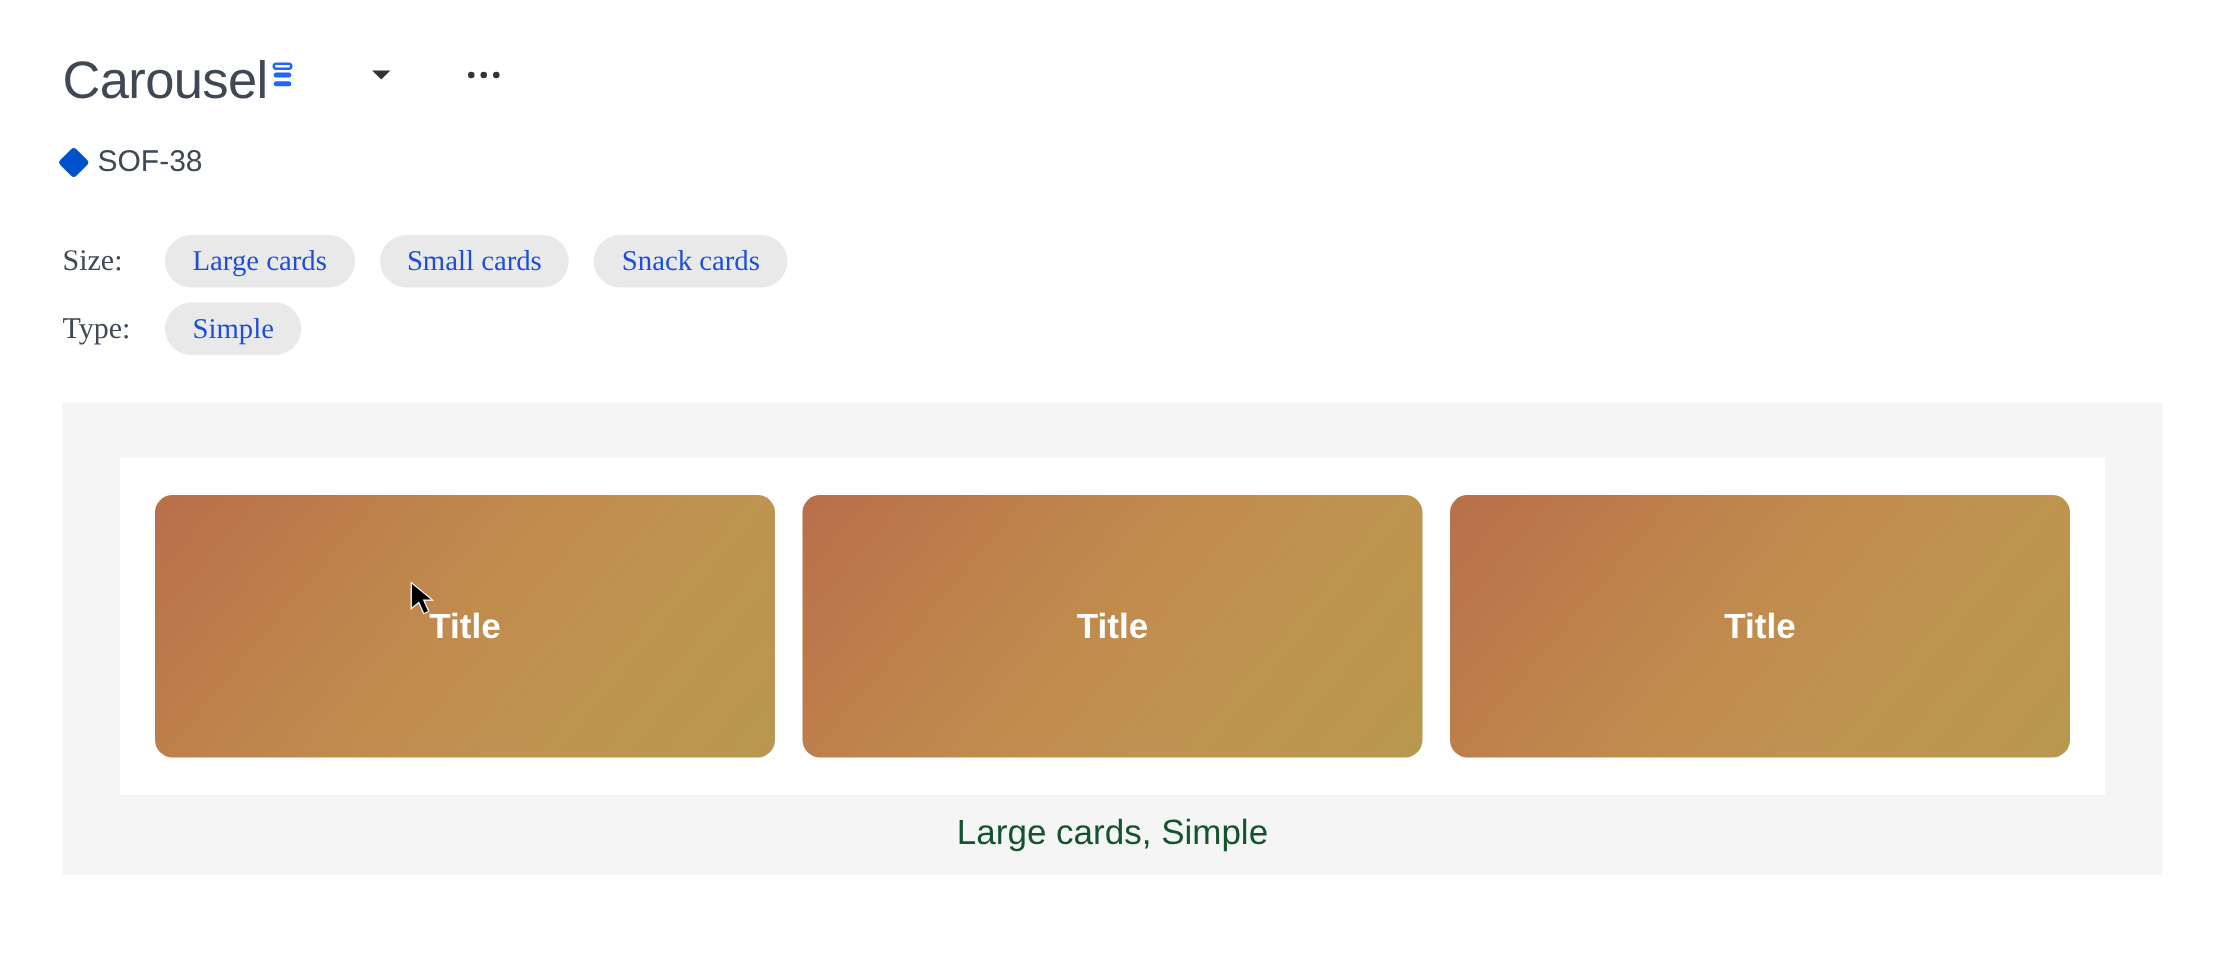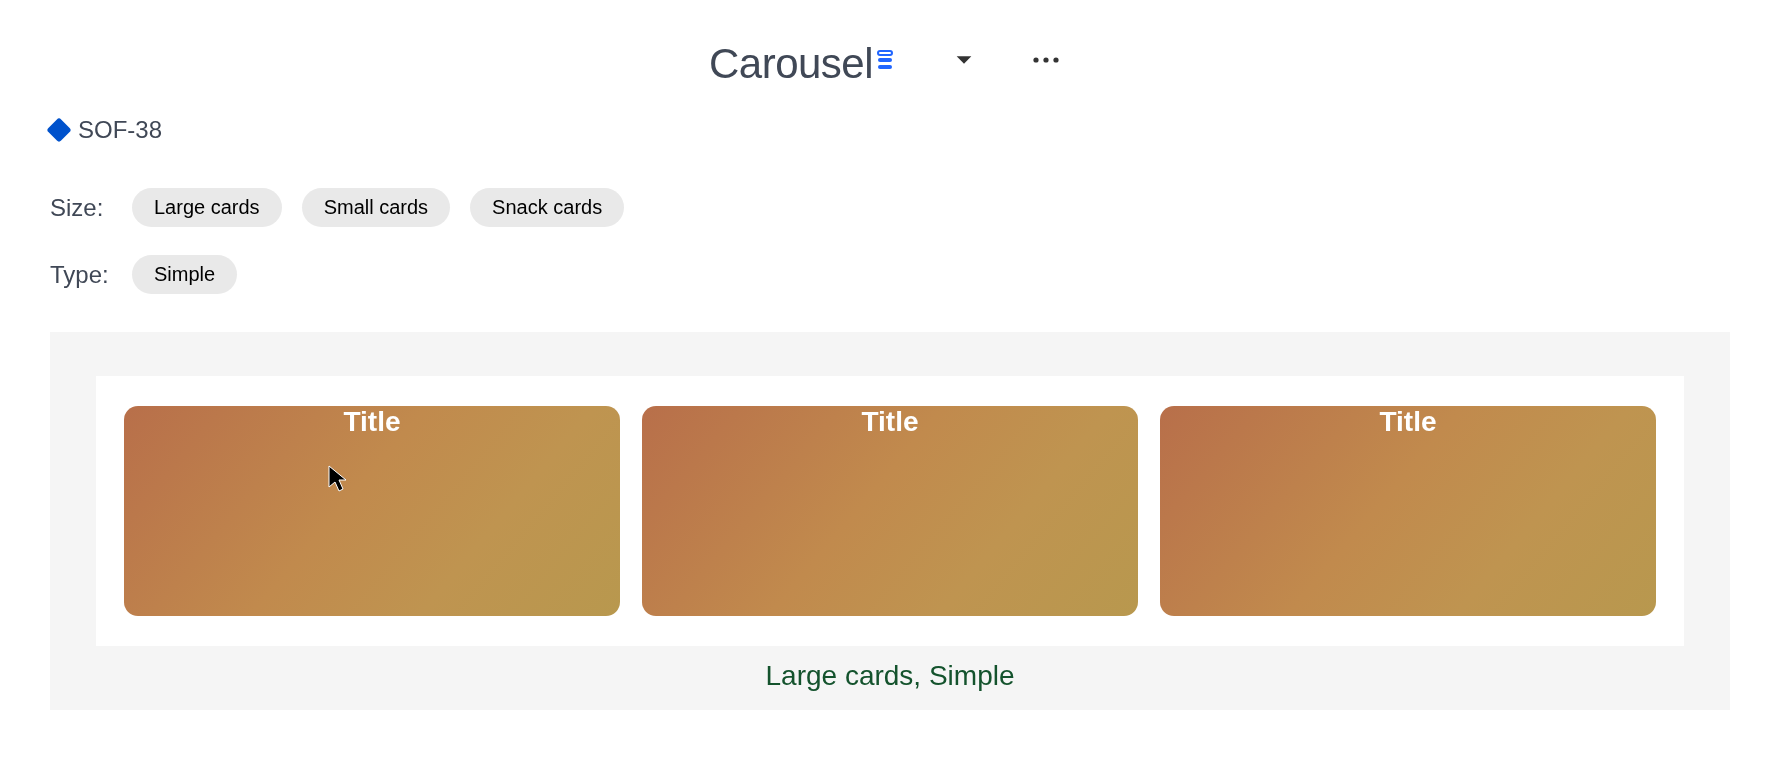--- a/index.html
+++ b/index.html
@@ -5,21 +5,21 @@
   * { box-sizing: border-box; margin: 0; padding: 0; }
   body {
     font-family: -apple-system, BlinkMacSystemFont, "Segoe UI", Helvetica, Arial, sans-serif;
     background: #ffffff;
     color: #172B4D;
     padding: 40px 50px 0 50px;
     width: 1780px;
   }
   .header-row {
     display: flex;
-    justify-content: center;
+    justify-content: flex-start;
     align-items: flex-start;
   }
   .title {
     font-size: 42px;
     font-weight: 500;
     color: #404856;
     letter-spacing: -0.5px;
   }
   .actions {
     display: flex;
@@ -55,31 +55,32 @@
     font-size: 22px;
     padding: 4px 14px;
     border-radius: 4px;
     letter-spacing: 0.3px;
   }
   .variant-row {
     display: flex;
     align-items: center;
     gap: 20px;
     margin-top: 44px;
+    font-family: Liberation Serif, serif;
   }
-  .variant-row + .variant-row { margin-top: 28px; }
+  .variant-row + .variant-row { margin-top: 12px; }
   .variant-label {
     font-size: 24px;
     color: #404856;
     width: 62px;
   }
   .chip {
     background: #E9E9E9;
-    color: #000000;
-    font-size: 20px;
+    color: #1d4ed8;
+    font-size: 23px;
     padding: 8px 22px;
     border-radius: 24px;
     cursor: pointer;
     user-select: none;
   }
   .cursor {
     position: absolute;
     left: 278px;
     top: 277px;
     pointer-events: none;
@@ -95,21 +96,21 @@
     padding: 30px 28px 30px 28px;
     display: flex;
     gap: 22px;
   }
   .card {
     flex: 1;
     height: 210px;
     border-radius: 14px;
     background: linear-gradient(130deg, #b86f4a 0%, #c18a4d 45%, #bf9450 70%, #b8984e 100%);
     display: flex;
-    align-items: flex-start;
+    align-items: center;
     justify-content: center;
     color: #fff;
     font-size: 28px;
     font-weight: 700;
   }
   .caption {
     text-align: center;
     font-size: 28px;
     color: #14532d;
     margin-top: 14px;

